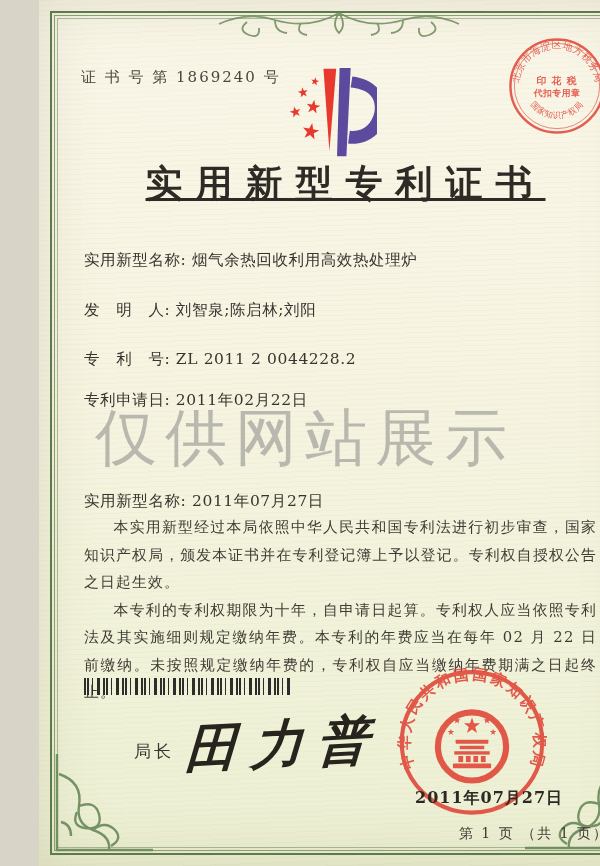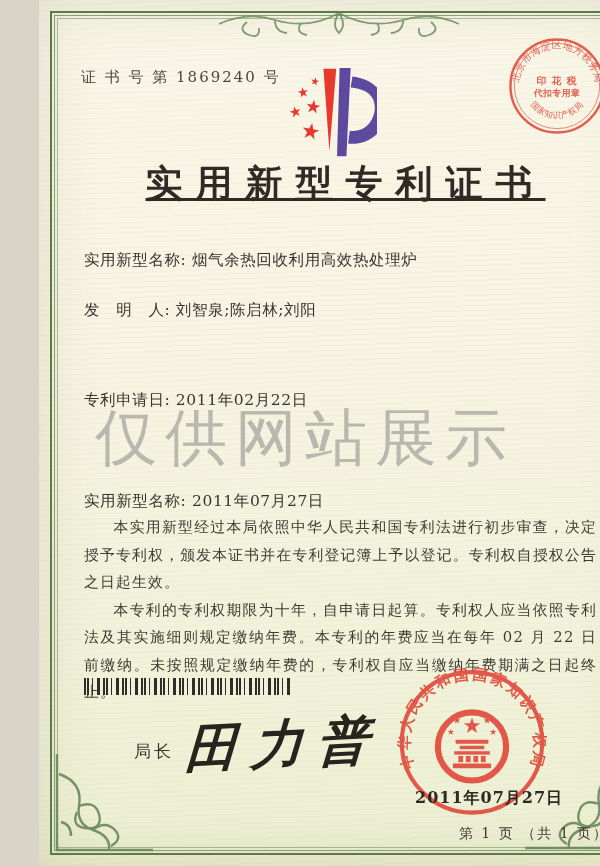--- a/index.html
+++ b/index.html
@@ -122,27 +122,28 @@
     <text x="100" y="120" text-anchor="middle" fill="var(--stamp_red)" font-size="18" font-weight="bold" letter-spacing="1">代扣专用章</text>
     <text fill="var(--stamp_red)" font-size="17" letter-spacing="1">
       <textPath href="#taxArcBot" startOffset="50%" text-anchor="middle">国家知识产权局</textPath>
     </text>
   </svg>
 
   <div class="title">实用新型专利证书</div>
 
   <div class="field f0"><span>实用新型名称: </span><span>烟气余热回收利用高效热处理炉</span></div>
   <div class="field f1"><span>发　明　人: </span><span>刘智泉;陈启林;刘阳</span></div>
+  <div class="field f2"><span>专　利　号: </span><span>ZL 2011 2 0044228.2</span></div>
   <div class="field f3"><span>专利申请日: </span><span>2011年02月22日</span></div>
   <div class="field f5"><span>实用新型名称: </span><span>2011年07月27日</span></div>
 
   <div class="watermark">仅供网站展示</div>
 
   <div class="body-text">
-    <p>本实用新型经过本局依照中华人民共和国专利法进行初步审查，决定授予专利权，颁发本证书并在专利登记簿上予以登记。专利权自授权公告之日起生效。</p>
+    <p>本实用新型经过本局依照中华人民共和国专利法进行初步审查，国家知识产权局，颁发本证书并在专利登记簿上予以登记。专利权自授权公告之日起生效。</p>
     <p>本专利的专利权期限为十年，自申请日起算。专利权人应当依照专利法及其实施细则规定缴纳年费。本专利的年费应当在每年 02 月 22 日前缴纳。未按照规定缴纳年费的，专利权自应当缴纳年费期满之日起终止。</p>
   </div>
 
   <div class="barcode"></div>
 
   <div class="sig-title">局长</div>
   <div class="sig-name">田力普</div>
 
   <svg class="big-seal" viewBox="0 0 220 220">
     <defs>

